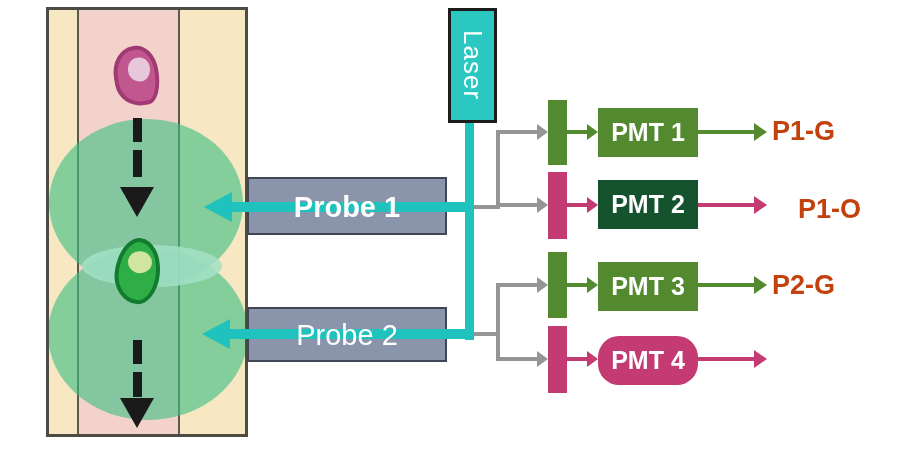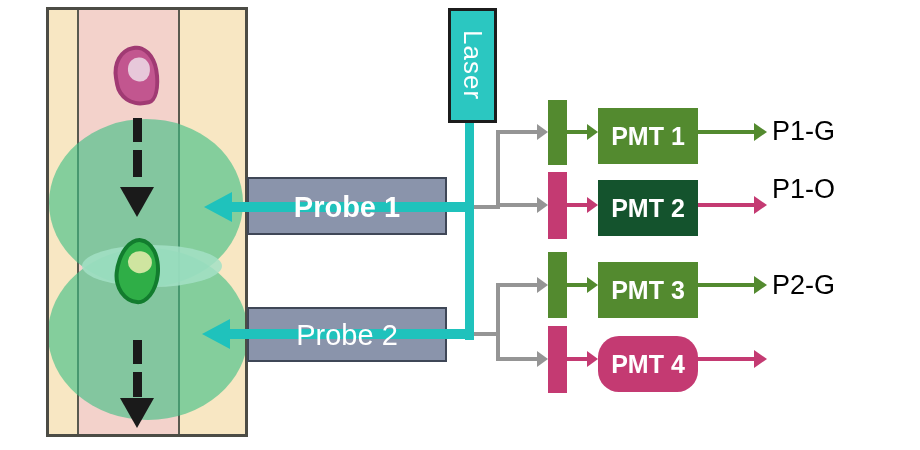--- a/index.html
+++ b/index.html
@@ -120,21 +120,21 @@
   .fa3{top:283px;background:#538a2f;}
   .fa4{top:357px;background:#c43a72;}
   .fa-head{width:0;height:0;border-top:8px solid transparent;border-bottom:8px solid transparent;z-index:2;left:587px;}
   .fah1{top:124px;border-left:11px solid #538a2f;}
   .fah2{top:197px;border-left:11px solid #c43a72;}
   .fah3{top:277px;border-left:11px solid #538a2f;}
   .fah4{top:351px;border-left:11px solid #c43a72;}
 
   
   .pmt{
-    left:598px;width:100px;height:56px;box-sizing:border-box;z-index:2;
+    left:598px;width:100px;height:49px;box-sizing:border-box;z-index:2;
     display:flex;align-items:center;justify-content:center;
     color:#ffffff;font-size:25px;font-weight:bold;
   }
   .pmt1{top:108px;background:#538a2f;}
   .pmt2{top:180px;background:#14532d;}
   .pmt3{top:262px;background:#538a2f;}
   .pmt4{top:336px;background:#c43a72;border-radius:21px;}
 
   
   .oa-line{left:698px;width:58px;height:4px;z-index:2;}
@@ -142,23 +142,23 @@
   .oa2{top:203px;background:#c43a72;}
   .oa3{top:283px;background:#538a2f;}
   .oa4{top:357px;background:#c43a72;}
   .oa-head{width:0;height:0;border-top:9px solid transparent;border-bottom:9px solid transparent;z-index:2;left:754px;}
   .oah1{top:123px;border-left:13px solid #538a2f;}
   .oah2{top:196px;border-left:13px solid #c43a72;}
   .oah3{top:276px;border-left:13px solid #538a2f;}
   .oah4{top:350px;border-left:13px solid #c43a72;}
 
   
-  .out-label{left:772px;width:95px;font-size:27px;font-weight:normal;color:#000000;z-index:2;}
+  .out-label{left:772px;width:95px;font-size:27px;font-weight:bold;color:#c2410c;z-index:2;}
   .ol1{top:116px;}
-  .ol2{top:174px;}
+  .ol2{top:194px;margin-left:26px;}
   .ol3{top:270px;}
   .ol4{top:343px;}
 </style>
 </head>
 <body>
 
 <div class="canvas">
 
   <div class="abs flow-cell">
     <div class="abs flow-channel"></div>

